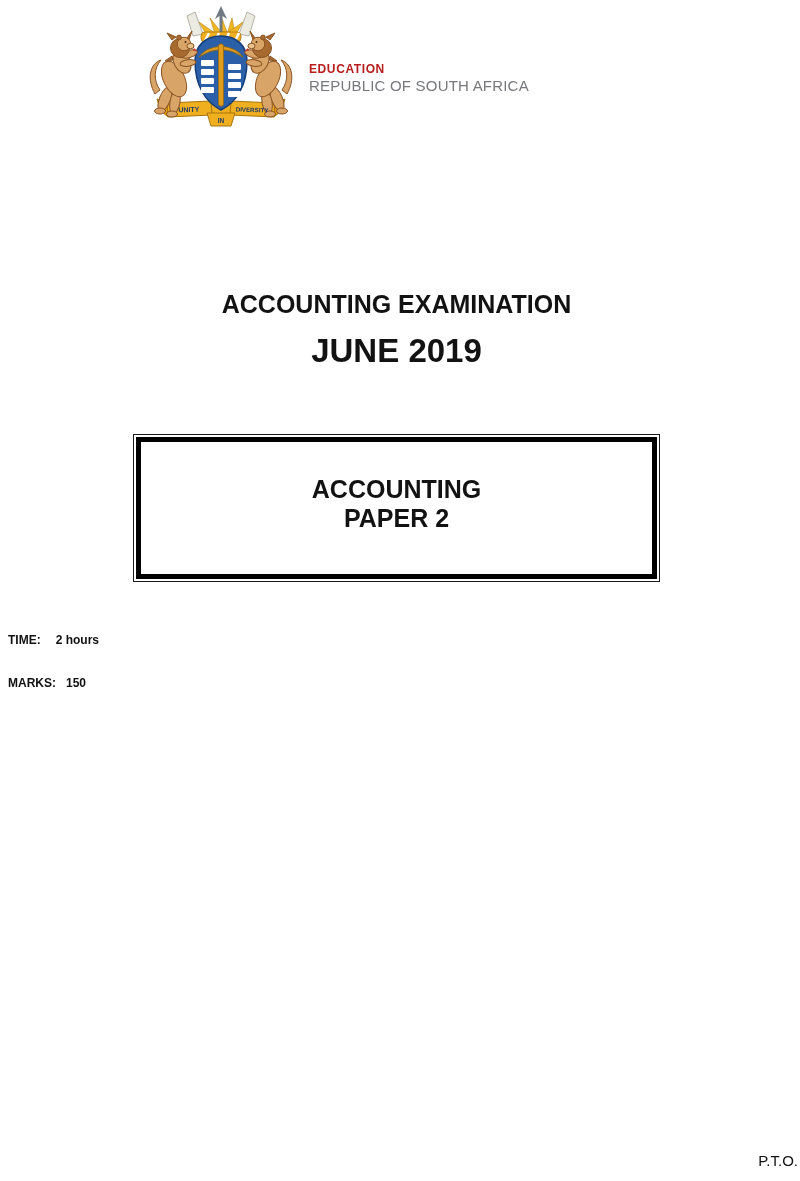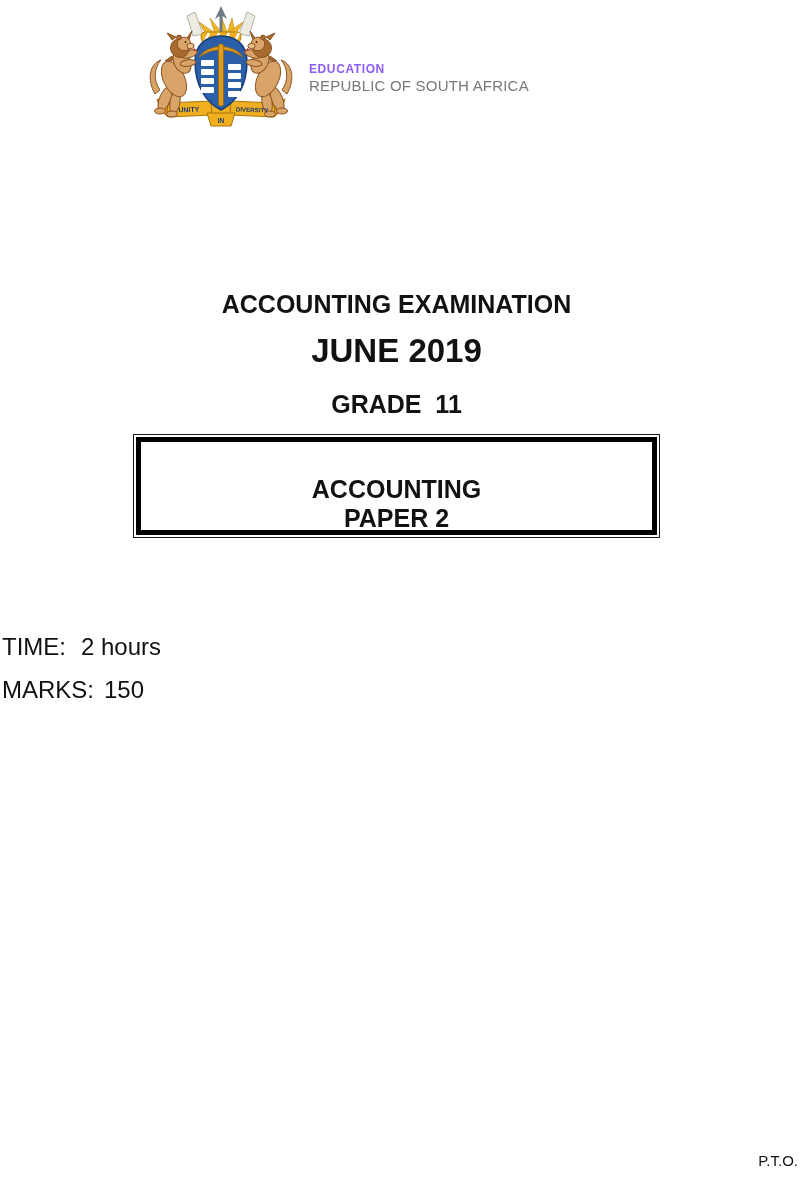--- a/index.html
+++ b/index.html
@@ -31,21 +31,21 @@
     line-height: 1;
     padding-bottom: 2px;
     border-bottom: 3px solid #31639c;
     white-space: nowrap;
   }
   .logo-education {
     margin-top: 5px;
     font-size: 12px;
     font-weight: bold;
     letter-spacing: 0.6px;
-    color: #8b5cf6;
+    color: #b91c1c;
     line-height: 1;
   }
   .logo-country {
     margin-top: 3px;
     font-size: 15px;
     letter-spacing: 0.2px;
     color: #77787b;
     line-height: 1;
   }
 
@@ -58,42 +58,42 @@
     color: #121212;
   }
   .h-dept  { top: 247px; font-size: 25px; }
   .h-exam  { top: 290px; font-size: 25px; }
   .h-date  { top: 332px; font-size: 33px; }
   .h-grade { top: 390px; font-size: 25px; white-space: pre; }
 
   
   .subject-box-outer {
     left: 133px; top: 434px;
-    width: 527px; height: 104px;
+    width: 527px; height: 148px;
     border: 1px solid #1a1a1a;
     padding: 2px;
     box-sizing: border-box;
     background: #ffffff;
   }
   .subject-box-inner {
     width: 100%; height: 100%;
     border: 5px solid #000000;
     box-sizing: border-box;
     text-align: center;
     padding-top: 33px;
   }
   .subject-line {
     font-size: 25px;
     font-weight: bold;
     line-height: 29px;
     color: #121212;
   }
 
   
-  .detail-row { left: 2px; font-size: 24px; font-weight: normal; line-height: 1.1; white-space: nowrap; }
+  .detail-row { left: 8px; font-size: 12px; font-weight: bold; line-height: 1.1; white-space: nowrap; }
   .row-time  { top: 634px; }
   .row-marks { top: 677px; }
   .row-pages { top: 720px; }
   .gap-time  { margin-left: 15px; }
   .gap-marks { margin-left: 10px; }
 
   
   .pto { right: 2px; top: 1152px; font-size: 15px; font-weight: normal; }
 
   .motto-text { font-family: "Liberation Sans", sans-serif; font-weight: bold; fill: #1d3a6b; }
@@ -185,21 +185,20 @@
     </svg>
 
     <div class="logo-text">
       <div class="logo-education">EDUCATION</div>
       <div class="logo-country">REPUBLIC OF SOUTH AFRICA</div>
     </div>
   </div>
 
   <div class="abs heading h-exam">ACCOUNTING EXAMINATION</div>
   <div class="abs heading h-date">JUNE 2019</div>
-  <div class="abs heading h-grade">GRADE  11</div>
 
   <div class="abs subject-box-outer">
     <div class="subject-box-inner">
       <div class="subject-line">ACCOUNTING</div>
       <div class="subject-line">PAPER 2</div>
     </div>
   </div>
 
   <div class="abs detail-row row-time">
     <span>TIME:</span><span class="gap-time">2 hours</span>

